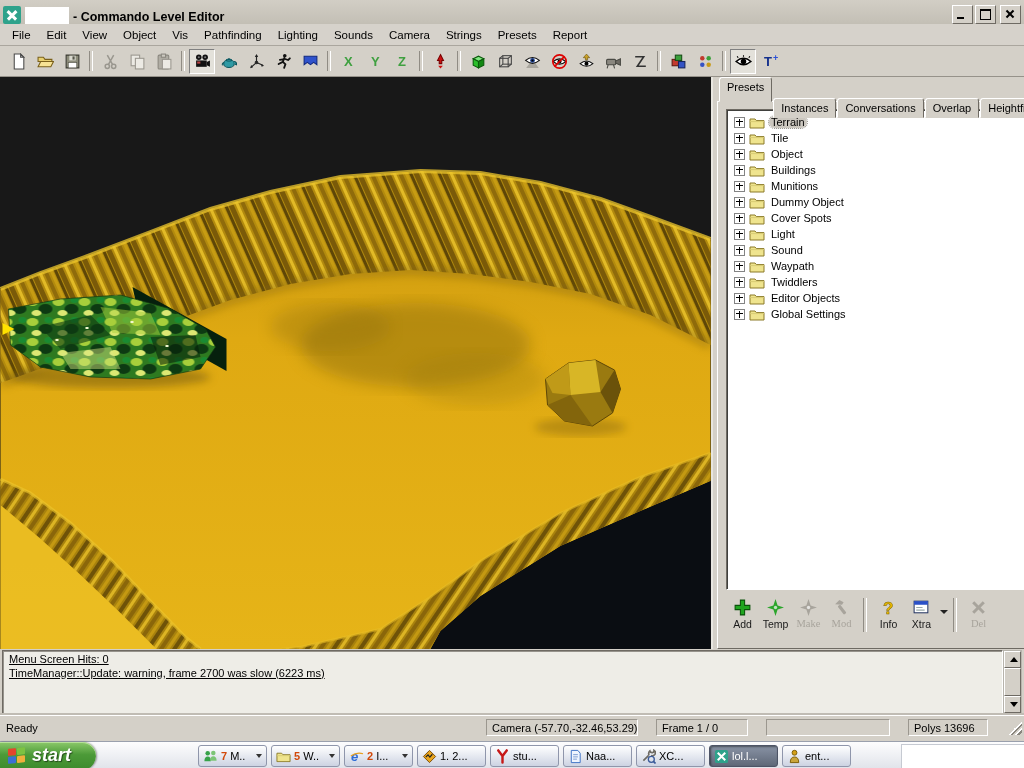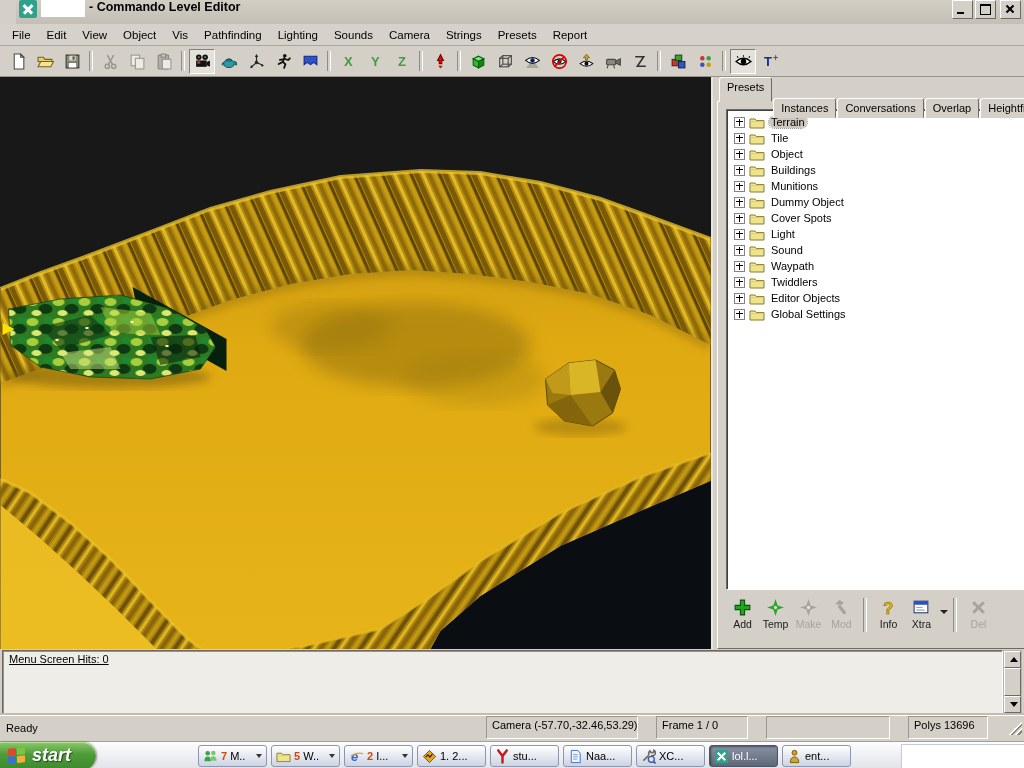--- a/index.html
+++ b/index.html
@@ -5,21 +5,21 @@
   html,body{margin:0;padding:0;}
   body{width:1024px;height:768px;overflow:hidden;background:#D4D0C8;
        font-family:"Liberation Sans",sans-serif;font-size:11px;color:#000;
        -webkit-font-smoothing:none;}
   #window{display:flex;flex-direction:column;width:1024px;height:768px;}
 
   
   .raised{border:1px solid;border-color:#fff #6e6a63 #6e6a63 #fff;background:#D4D0C8;}
 
   
-  .titlebar{height:24px;background:linear-gradient(#d2cec5,#c3bfb5);display:flex;align-items:flex-start;padding:0 3px;gap:4px;flex:0 0 auto;margin-left:16px;}
+  .titlebar{height:24px;background:linear-gradient(#d2cec5,#c3bfb5);display:flex;align-items:flex-end;padding:0 3px;gap:4px;flex:0 0 auto;}
   .appicon{width:18px;height:18px;background:#2EA28B;border-radius:2px;position:relative;flex:0 0 auto;}
   .appicon::before,.appicon::after{content:"";position:absolute;left:3px;top:8px;width:12px;height:2.5px;background:#fff;}
   .appicon::before{transform:rotate(45deg);}
   .appicon::after{transform:rotate(-45deg);}
   .docbox{width:44px;height:17px;background:#fff;flex:0 0 auto;}
   .wtitle{font-weight:bold;font-size:12.5px;white-space:nowrap;}
   .winbtns{margin-left:auto;display:flex;gap:2px;}
   .wbtn{width:19px;height:17px;position:relative;}
   .wbtn.min::after{content:"";position:absolute;left:4px;bottom:4px;width:7px;height:2px;background:#000;}
   .wbtn.max::after{content:"";position:absolute;left:4px;top:3px;width:9px;height:8px;border:1px solid #000;border-top-width:2px;}
@@ -58,39 +58,39 @@
   .plusbox::before{content:"";position:absolute;left:1px;top:3.5px;width:7px;height:1px;background:#000;}
   .plusbox::after{content:"";position:absolute;left:4px;top:1px;width:1px;height:7px;background:#000;}
   .tfold{width:16px;height:13px;flex:0 0 auto;}
   .tlabel{font-size:11px;padding:0 2px;white-space:nowrap;}
   .tlabel.sel{background:#cbc7bf;outline:1px dotted #8a867e;border-radius:6px;}
 
   
   .pbtns{height:44px;display:flex;align-items:flex-start;margin-top:6px;padding-bottom:2px;}
   .pbtn{width:33px;display:flex;flex-direction:column;align-items:center;gap:1px;font-size:10.5px;color:#1a1a1a;padding-top:2px;}
   .pbtn .picon{width:19px;height:19px;}
-  .pbtn.disabled{color:#a8a49c;}
+  .pbtn.disabled{color:#a8a49c;font-family:Liberation Serif, serif;}
   .psep{width:2px;height:34px;margin:2px 5px 0 5px;border-left:1px solid #908c84;border-right:1px solid #fff;}
   .droparrow{width:0;height:0;border-left:4px solid transparent;border-right:4px solid transparent;border-top:4px solid #222;margin:14px 0 0 2px;}
   .cGreen{color:#2ba52b;}.cGrey{color:#b4b0a8;}
 
   
   .logarea{height:66px;flex:0 0 auto;background:#D4D0C8;padding:1px 2px 1px 2px;box-sizing:border-box;display:flex;text-decoration:underline;}
   .logbox{flex:1;background:#eeede7;border:1px solid;border-color:#6e6a63 #fff #fff #6e6a63;box-shadow:inset 1px 1px 0 #96938c;padding:2px 6px;font-size:11px;line-height:13.5px;overflow:hidden;}
   .logscroll{width:17px;background:#e9e7e2;display:flex;flex-direction:column;justify-content:space-between;border:1px solid #b7b4ac;}
   .sarrow{height:15px;position:relative;}
   .sarrow::after{content:"";position:absolute;left:4.5px;}
   .sarrow.up::after{top:5px;border-left:4px solid transparent;border-right:4px solid transparent;border-bottom:5px solid #000;}
   .sarrow.down::after{top:5px;border-left:4px solid transparent;border-right:4px solid transparent;border-top:5px solid #000;}
   .sthumb{flex:1;margin:0;background:#D4D0C8;border:1px solid;border-color:#fff #6e6a63 #6e6a63 #fff;}
 
   
   .statusbar{height:26px;flex:0 0 auto;background:#D4D0C8;border-top:1px solid #fff;box-shadow:0 -2px 0 #c0bcb4;display:flex;align-items:center;padding:2px 2px 4px 4px;box-sizing:border-box;gap:18px;font-size:11px;}
   .sready{flex:1;padding-left:2px;}
-  .spanel{height:23px;line-height:17px;padding:0 5px;border:1px solid;border-color:#9b978f #fff #fff #9b978f;white-space:nowrap;overflow:hidden;box-sizing:border-box;}
+  .spanel{height:17px;line-height:17px;padding:0 5px;border:1px solid;border-color:#9b978f #fff #fff #9b978f;white-space:nowrap;overflow:hidden;box-sizing:border-box;}
   .grip{width:14px;height:14px;margin-left:2px;background:
     linear-gradient(135deg,transparent 50%,#fff 50%,#fff 58%,#8a867e 58%,#8a867e 66%,transparent 66%,transparent 74%,#fff 74%,#fff 82%,#8a867e 82%,#8a867e 90%,transparent 90%);}
 
   
   .taskbar{height:28px;flex:0 0 auto;background:linear-gradient(#fdfdfe,#dfe2e9);display:flex;align-items:center;position:relative;border-top:1px solid #9aa0ad;}
   .startbtn{height:28px;width:96px;border-radius:0 14px 14px 0;background:linear-gradient(#8cc96b,#4c9a38 45%,#3c8a2c);display:flex;align-items:center;gap:6px;padding-left:8px;box-sizing:border-box;box-shadow:inset 0 1px 0 #b8e09a, 1px 0 2px rgba(0,0,0,.4);}
   .startlabel{color:#fff;font-weight:bold;font-style:italic;font-size:18px;text-shadow:1px 1px 1px rgba(0,0,0,.5);padding-bottom:2px;}
   .winflag{width:18px;height:16px;display:grid;grid-template-columns:8px 8px;grid-template-rows:7px 7px;gap:1px;transform:skewY(-6deg);}
   .winflag span{border-radius:1px;}
   .wf1{background:#e4452c;} .wf2{background:#7dc242;} .wf3{background:#3b6fd4;} .wf4{background:#f0b03c;}
@@ -692,20 +692,21 @@
               <span>Del</span>
             </div>
         </div>
       </div>
     </div>
   </div>
 
   <div class="logarea">
     <div class="logbox">
       <div>Menu Screen Hits: 0</div>
+      <div>TimeManager::Update: warning, frame 2700 was slow (6223 ms)</div>
     </div>
     <div class="logscroll">
       <div class="sarrow up raised"></div>
       <div class="sthumb"></div>
       <div class="sarrow down raised"></div>
     </div>
   </div>
 
   <div class="statusbar">
     <div class="sready">Ready</div>

